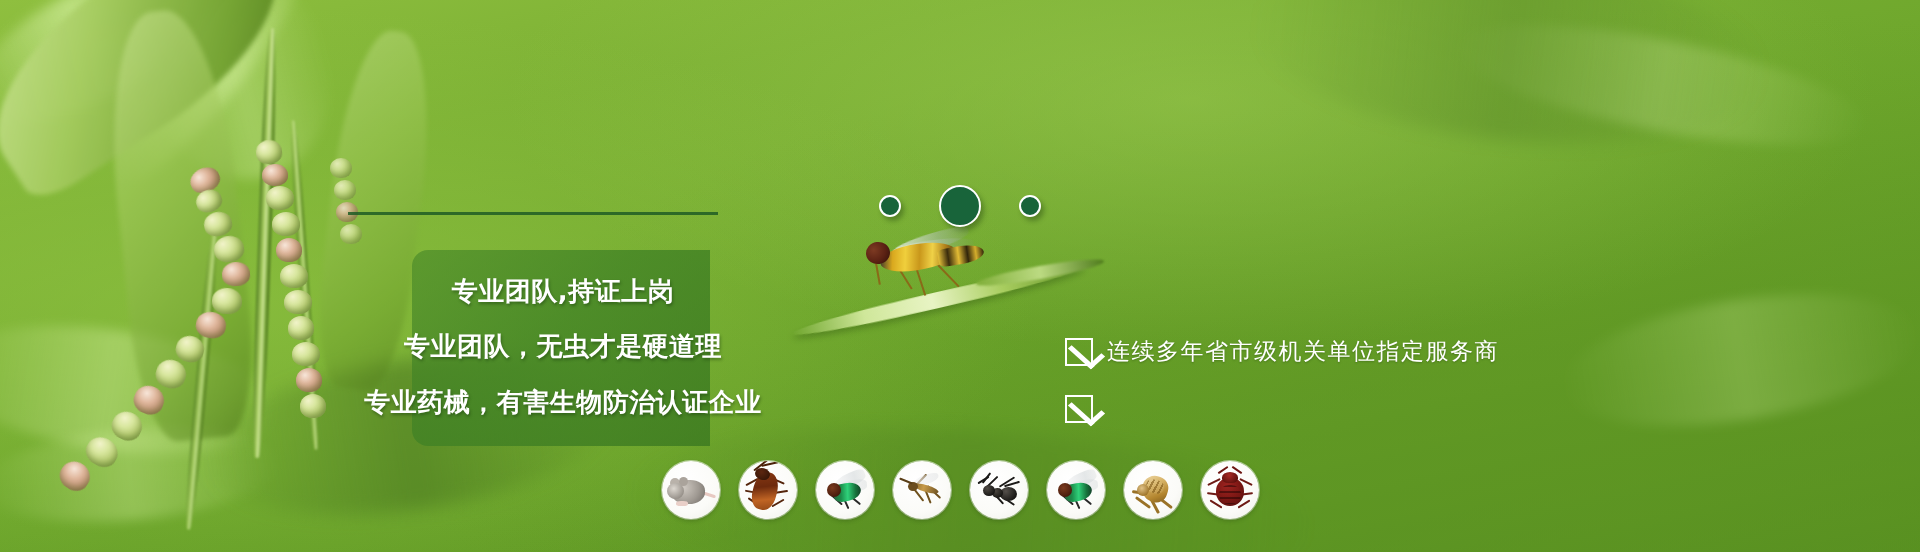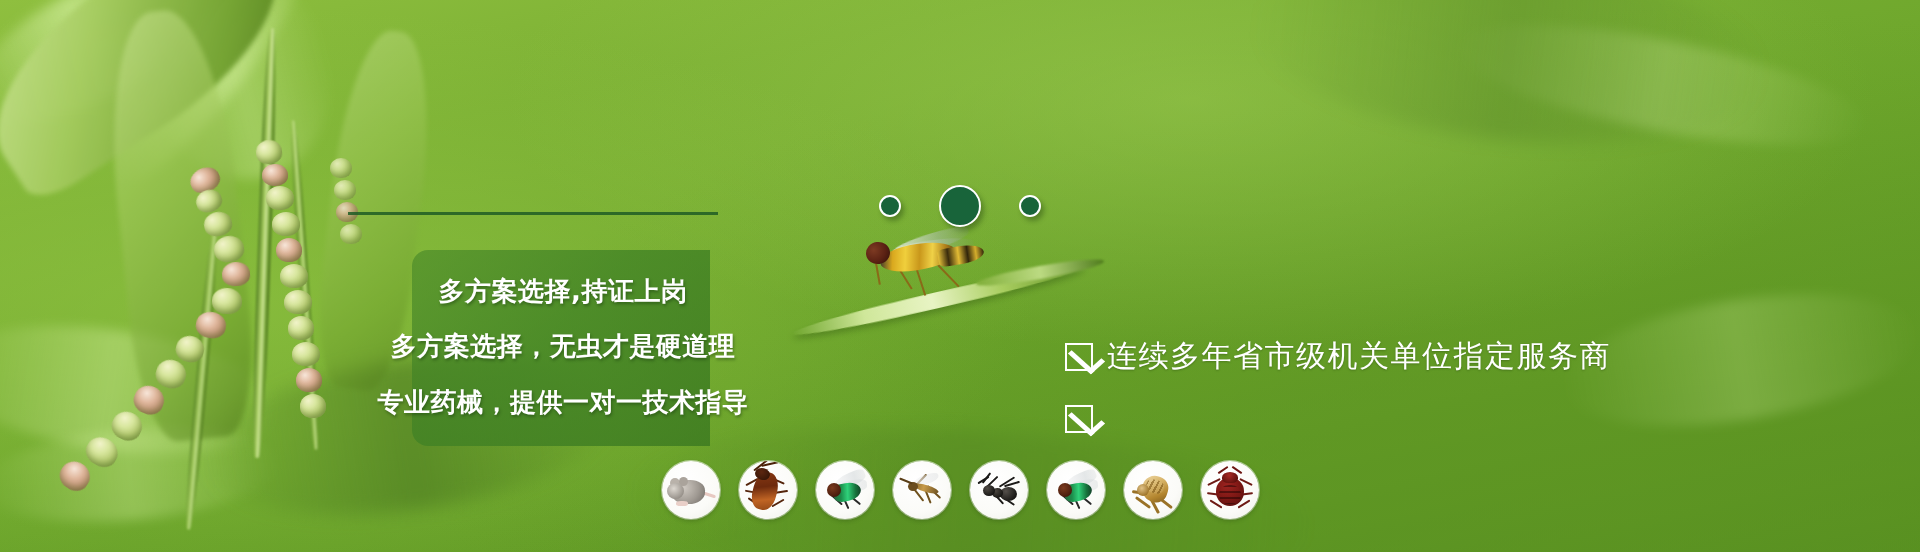--- a/index.html
+++ b/index.html
@@ -195,21 +195,21 @@
     content:"";
     position:absolute;
     left:4px; top:3px;
     width:26px; height:14px;
     border-right:5px solid #ffffff;
     border-bottom:5px solid #ffffff;
     transform:rotate(42deg) skewX(-6deg);
   }
   .feature-text {
     color:#ffffff;
-    font-size:30px;
+    font-size:23px;
     letter-spacing:1.5px;
     white-space:nowrap;
     font-family:"DejaVu Sans","Liberation Sans",sans-serif;
     text-shadow:0 1px 2px rgba(25,55,10,.35);
   }
 
   
   #pests {
     position:absolute; left:0; top:461px; width:1920px;
     display:flex; justify-content:center; align-items:center; gap:19px;
@@ -364,23 +364,23 @@
   <div id="dots">
     <span class="dot sm"></span>
     <span class="dot lg"></span>
     <span class="dot sm"></span>
   </div>
 
   <div id="rule"></div>
 
   <div id="panel"></div>
   <div id="panel-text">
-    <div class="panel-line l1">多方案选择,持证上岗</div>
-    <div class="panel-line l2">多方案选择，无虫才是硬道理</div>
-    <div class="panel-line l3">专业药械，提供一对一技术指导</div>
+    <div class="panel-line l1">专业团队,持证上岗</div>
+    <div class="panel-line l2">专业团队，无虫才是硬道理</div>
+    <div class="panel-line l3">专业药械，有害生物防治认证企业</div>
   </div>
 
   <div id="fly-scene">
     <div id="fly-stem"></div>
     <div id="fly-stem2"></div>
     <div class="fly-leg" style="left:128px;top:36px;width:26px;transform:rotate(58deg);"></div>
     <div class="fly-leg" style="left:146px;top:36px;width:30px;transform:rotate(72deg);"></div>
     <div class="fly-leg" style="left:168px;top:34px;width:30px;transform:rotate(46deg);"></div>
     <div class="fly-leg" style="left:106px;top:32px;width:22px;transform:rotate(80deg);"></div>
     <div class="fly-wing"></div>

